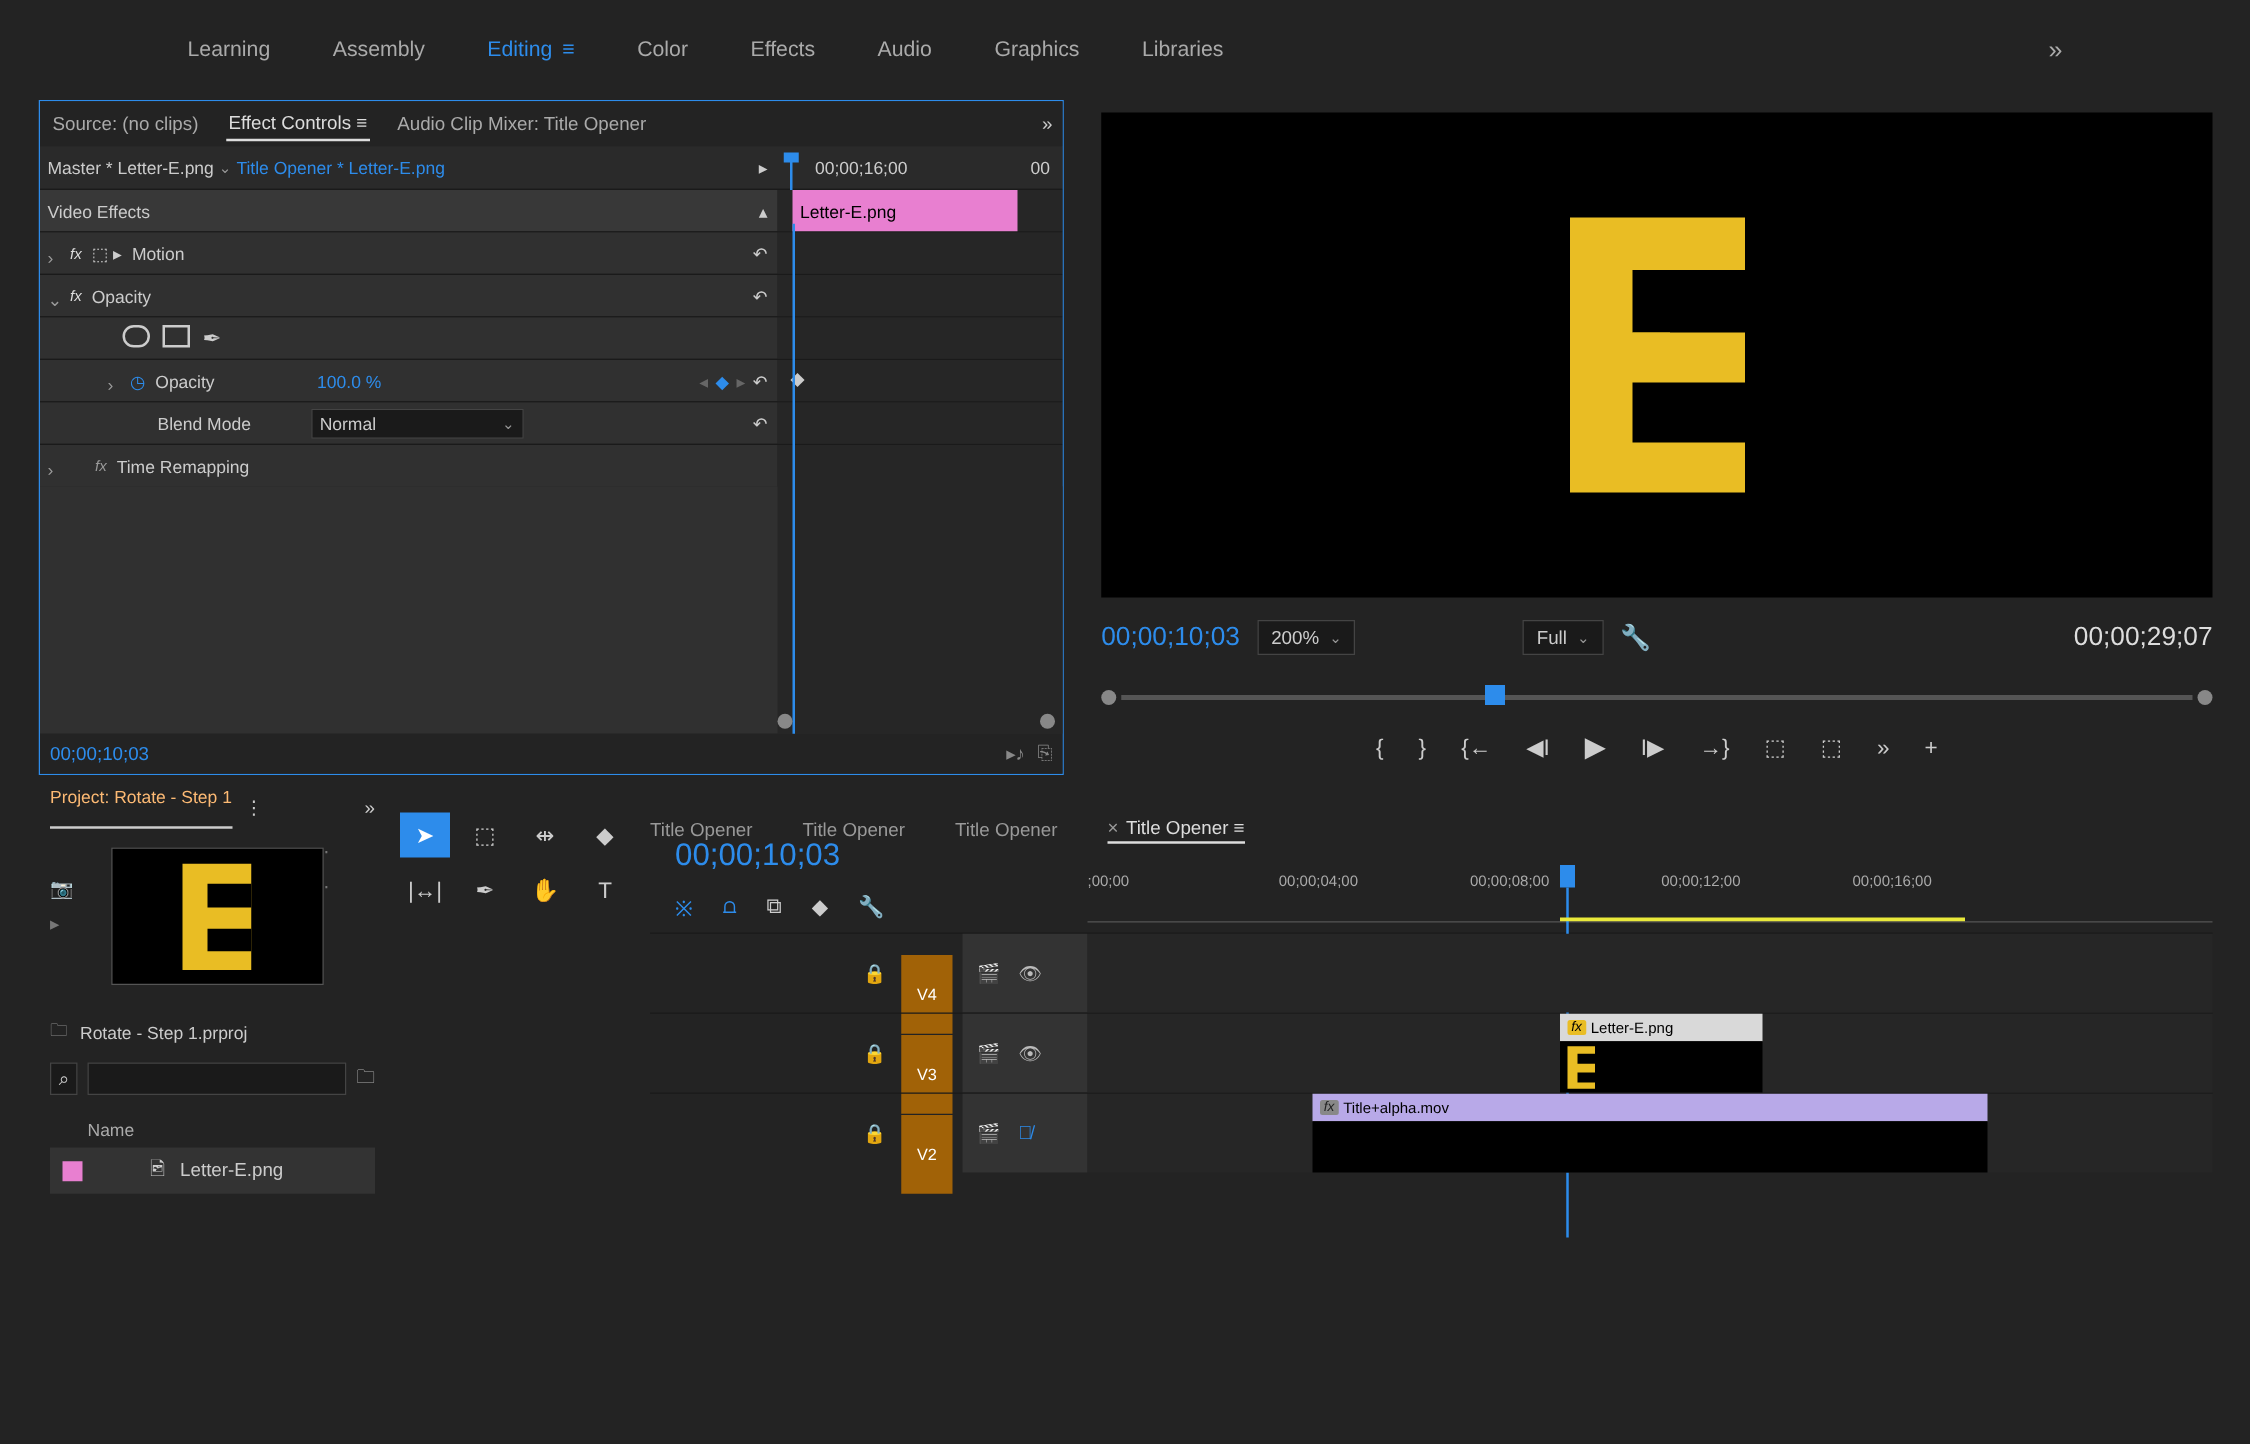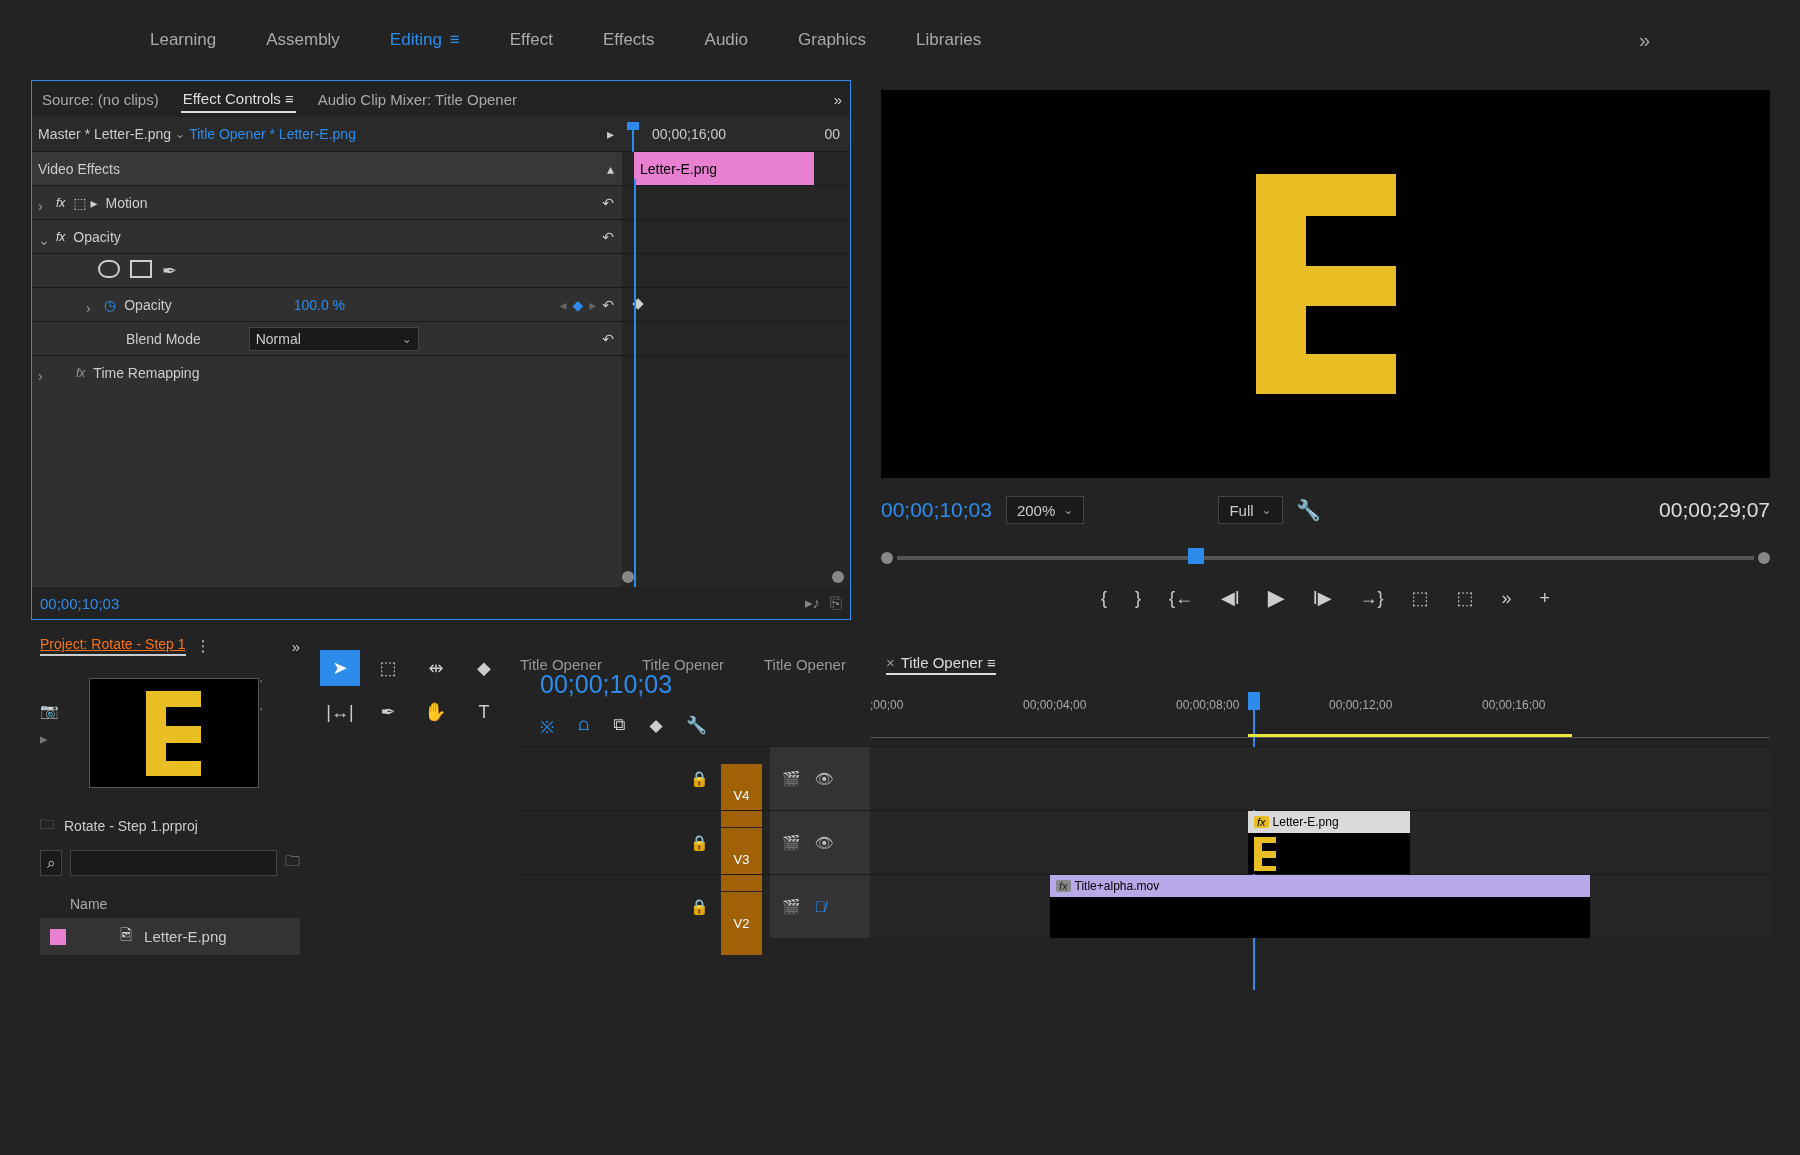--- a/index.html
+++ b/index.html
@@ -79,21 +79,21 @@
 .scrub-playhead { position: absolute; left: 34%; top: -8px; width: 16px; height: 16px; background: #2d8ceb; }
 
 .program-buttons { display: flex; justify-content: center; align-items: center; gap: 28px; height: 44px; font-size: 18px; color: #ccc; }
 .program-buttons .pb { cursor: pointer; }
 
 
 .bottom-panels { display: flex; height: 520px; margin-top: 10px; }
 
 .project-panel { width: 310px; padding: 0 10px 0 40px; }
 .project-tabs { display: flex; align-items: center; height: 32px; gap: 10px; }
-.project-tabs .ptab { color: #f97316; border-bottom: 2px solid #ccc; padding-bottom: 2px; font-size: 14px; text-decoration: underline; }
+.project-tabs .ptab { color: #fdba74; border-bottom: 2px solid #ccc; padding-bottom: 16px; font-size: 14px; }
 .project-thumb { margin-top: 16px; width: 170px; height: 110px; border: 1px solid #555; background: #000; display: flex; align-items: center; justify-content: center; position: relative; left: 20px; }
 .project-thumb .letter-e { width: 55px; height: 85px; }
 .project-thumb .letter-e::before { left: 20px; top: 16px; width: 35px; height: 19px; }
 .project-thumb .letter-e::after { left: 20px; top: 52px; width: 35px; height: 18px; }
 .project-file { display: flex; align-items: center; gap: 10px; margin-top: 26px; font-size: 14px; }
 .project-search { margin-top: 12px; display: flex; gap: 8px; }
 .project-search input { flex: 1; background: #1a1a1a; border: 1px solid #444; color: #ccc; height: 26px; padding: 0 6px; }
 .project-name-header { margin-top: 14px; padding: 6px 30px; font-size: 14px; color: #aaa; }
 .project-item { display: flex; align-items: center; gap: 12px; padding: 6px 10px; background: #333; }
 .project-item .swatch { width: 16px; height: 16px; background: #e87fd0; }
@@ -146,21 +146,21 @@
 </head>
 <body>
 
 <div class="workspace-bar">
   <span class="workspace-tab">Learning</span>
   <span class="workspace-tab">Assembly</span>
   <span class="workspace-tab active">
       <span>Editing</span> 
       <span>≡</span>
     </span>
-  <span class="workspace-tab">Effect</span>
+  <span class="workspace-tab">Color</span>
   <span class="workspace-tab">Effects</span>
   <span class="workspace-tab">Audio</span>
   <span class="workspace-tab">Graphics</span>
   <span class="workspace-tab">Libraries</span>
   <span class="workspace-more iconbtn">»</span>
 </div>
 
 <div class="top-panels">
 
   <div class="effect-panel">
@@ -226,21 +226,21 @@
       </div>
       <div class="ec-row-right"></div>
     </div>
 
     <div class="ec-row">
       <div class="ec-row-left">
         <span style="width:40px"></span>
         <span class="twisty right"></span>
         <span style="color:#2d8ceb">◷</span>
         <span>Opacity</span>
-        <span class="value-blue" style="margin-left:114px">100.0 %</span>
+        <span class="value-blue" style="margin-left:74px">100.0 %</span>
         <span style="margin-left:auto; display:flex; gap:6px; margin-right:8px; align-items:center">
           <span style="color:#666">◂</span>
           <span style="color:#2d8ceb">◆</span>
           <span style="color:#666">▸</span>
           <span class="iconbtn">↶</span>
         </span>
       </div>
       <div class="ec-row-right">
           <span style="position:absolute; left:12px; top:12px; width:8px; height:8px; background:#ccc; transform:rotate(45deg)"></span>
         </div>

